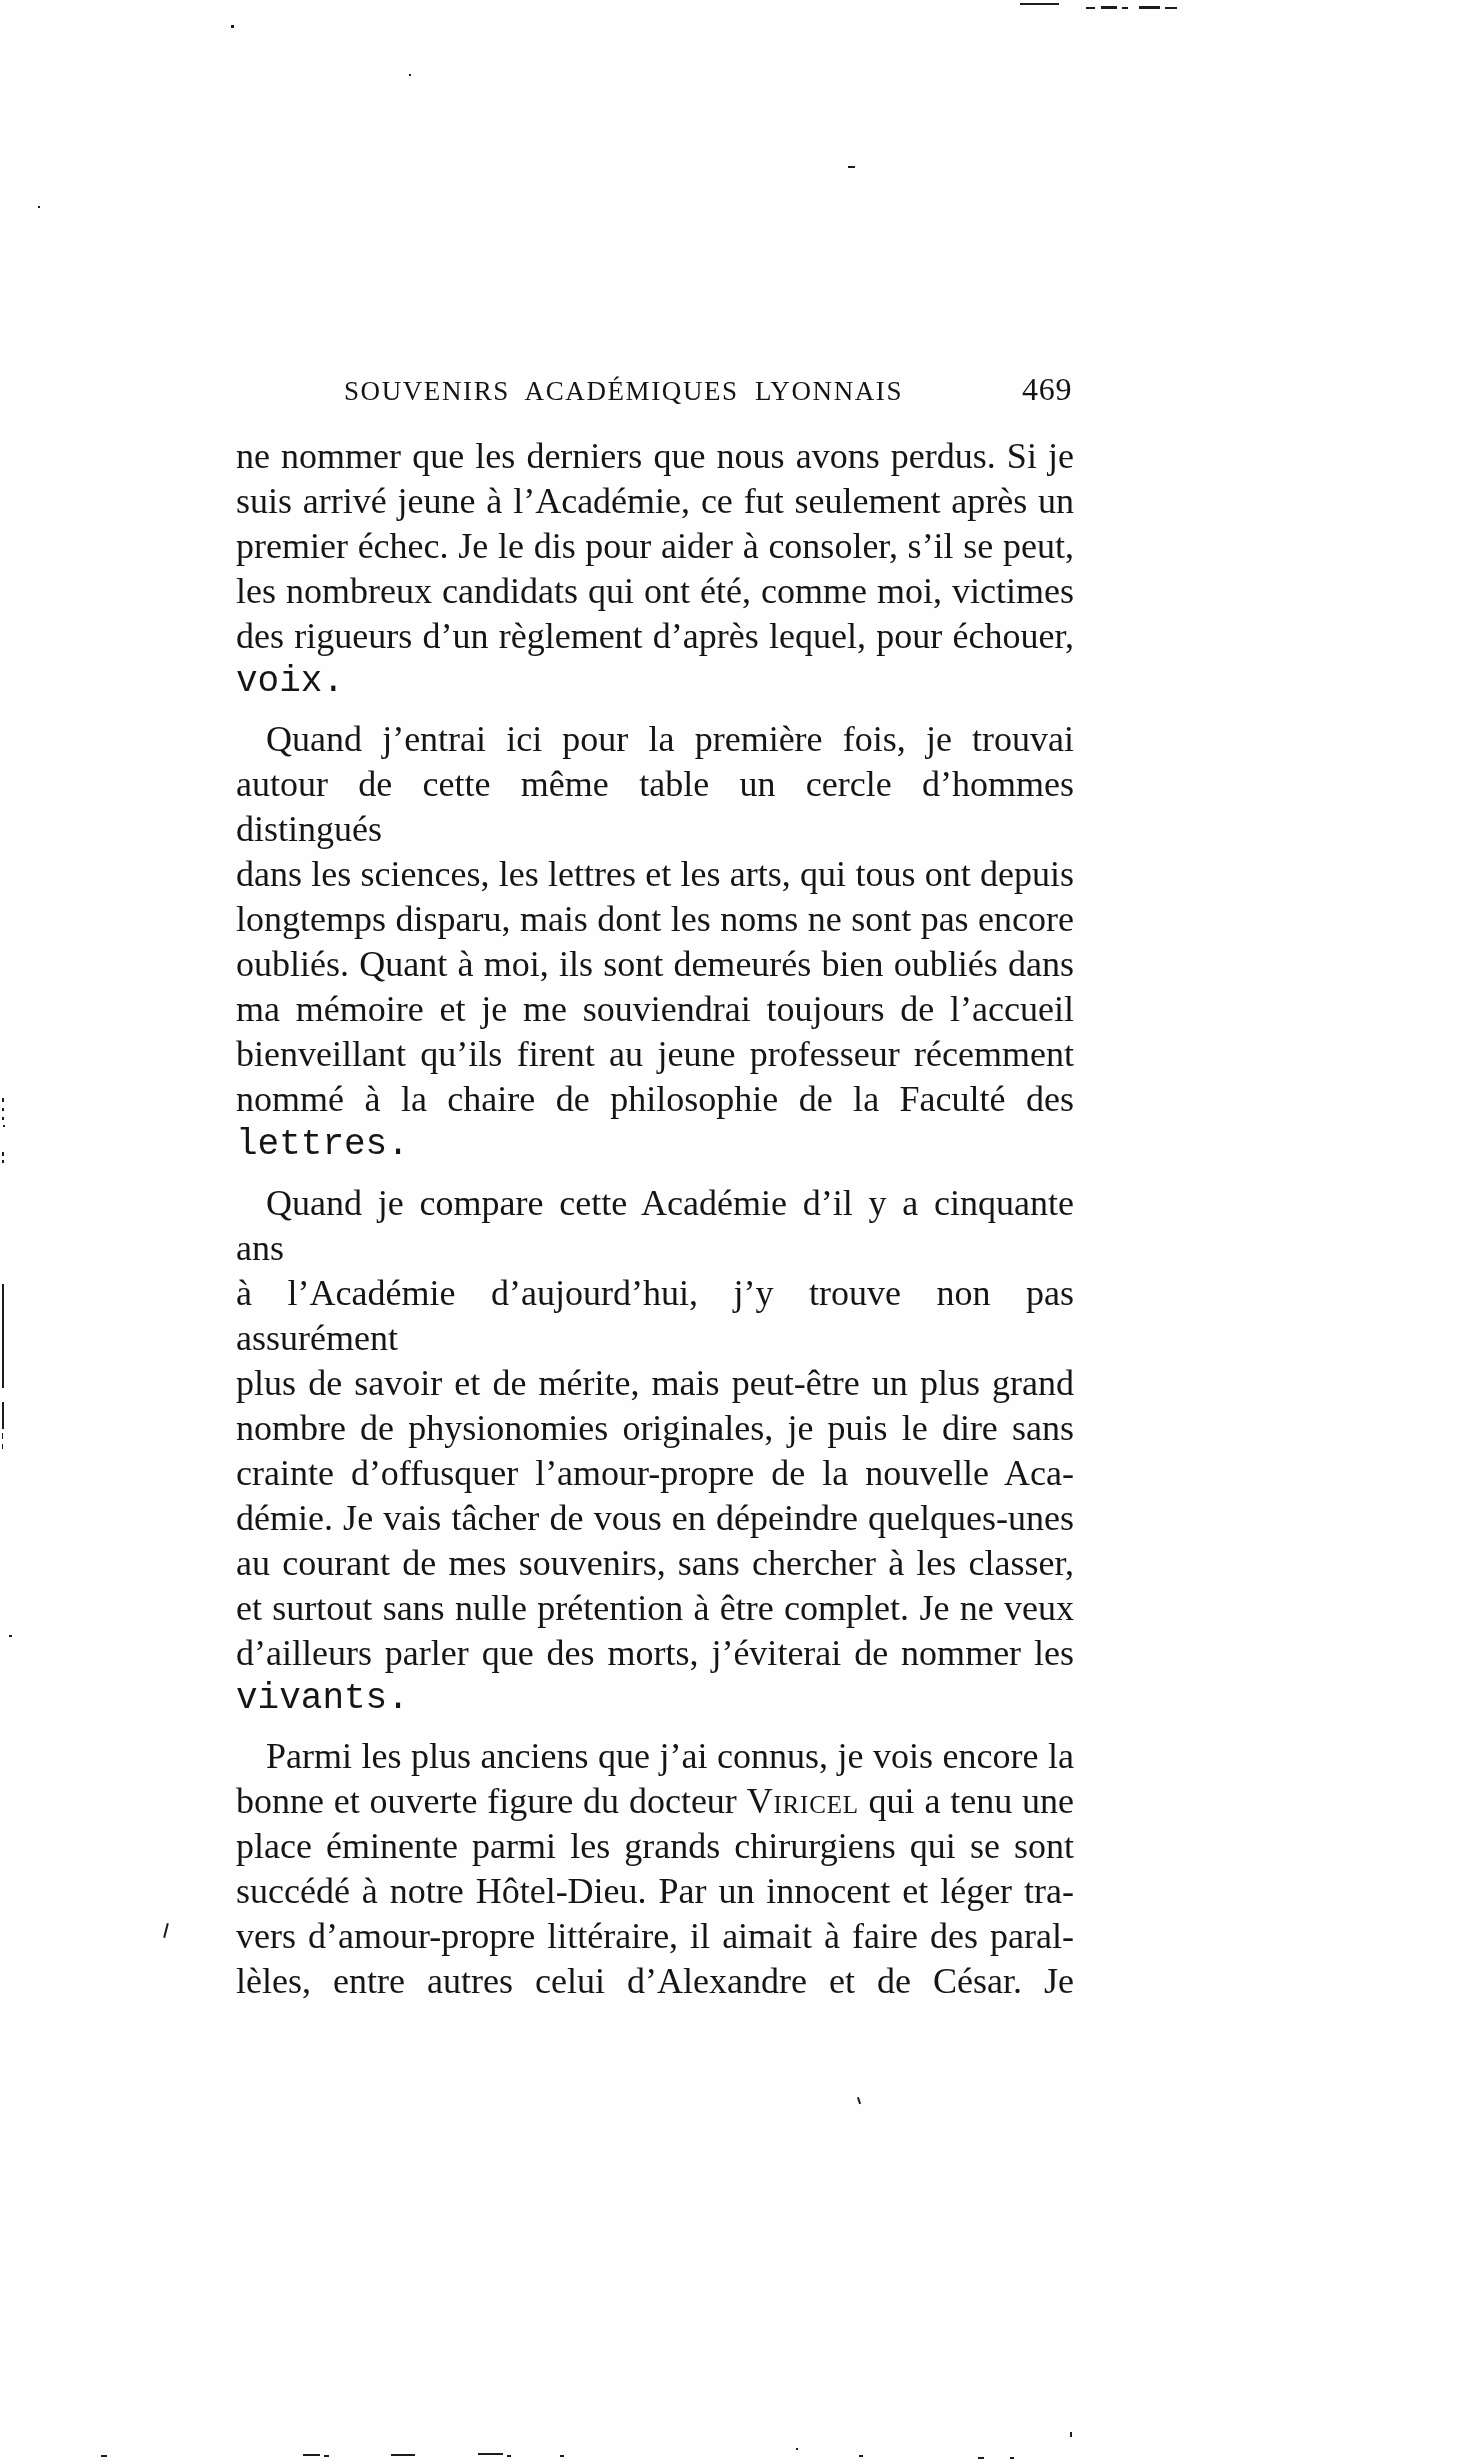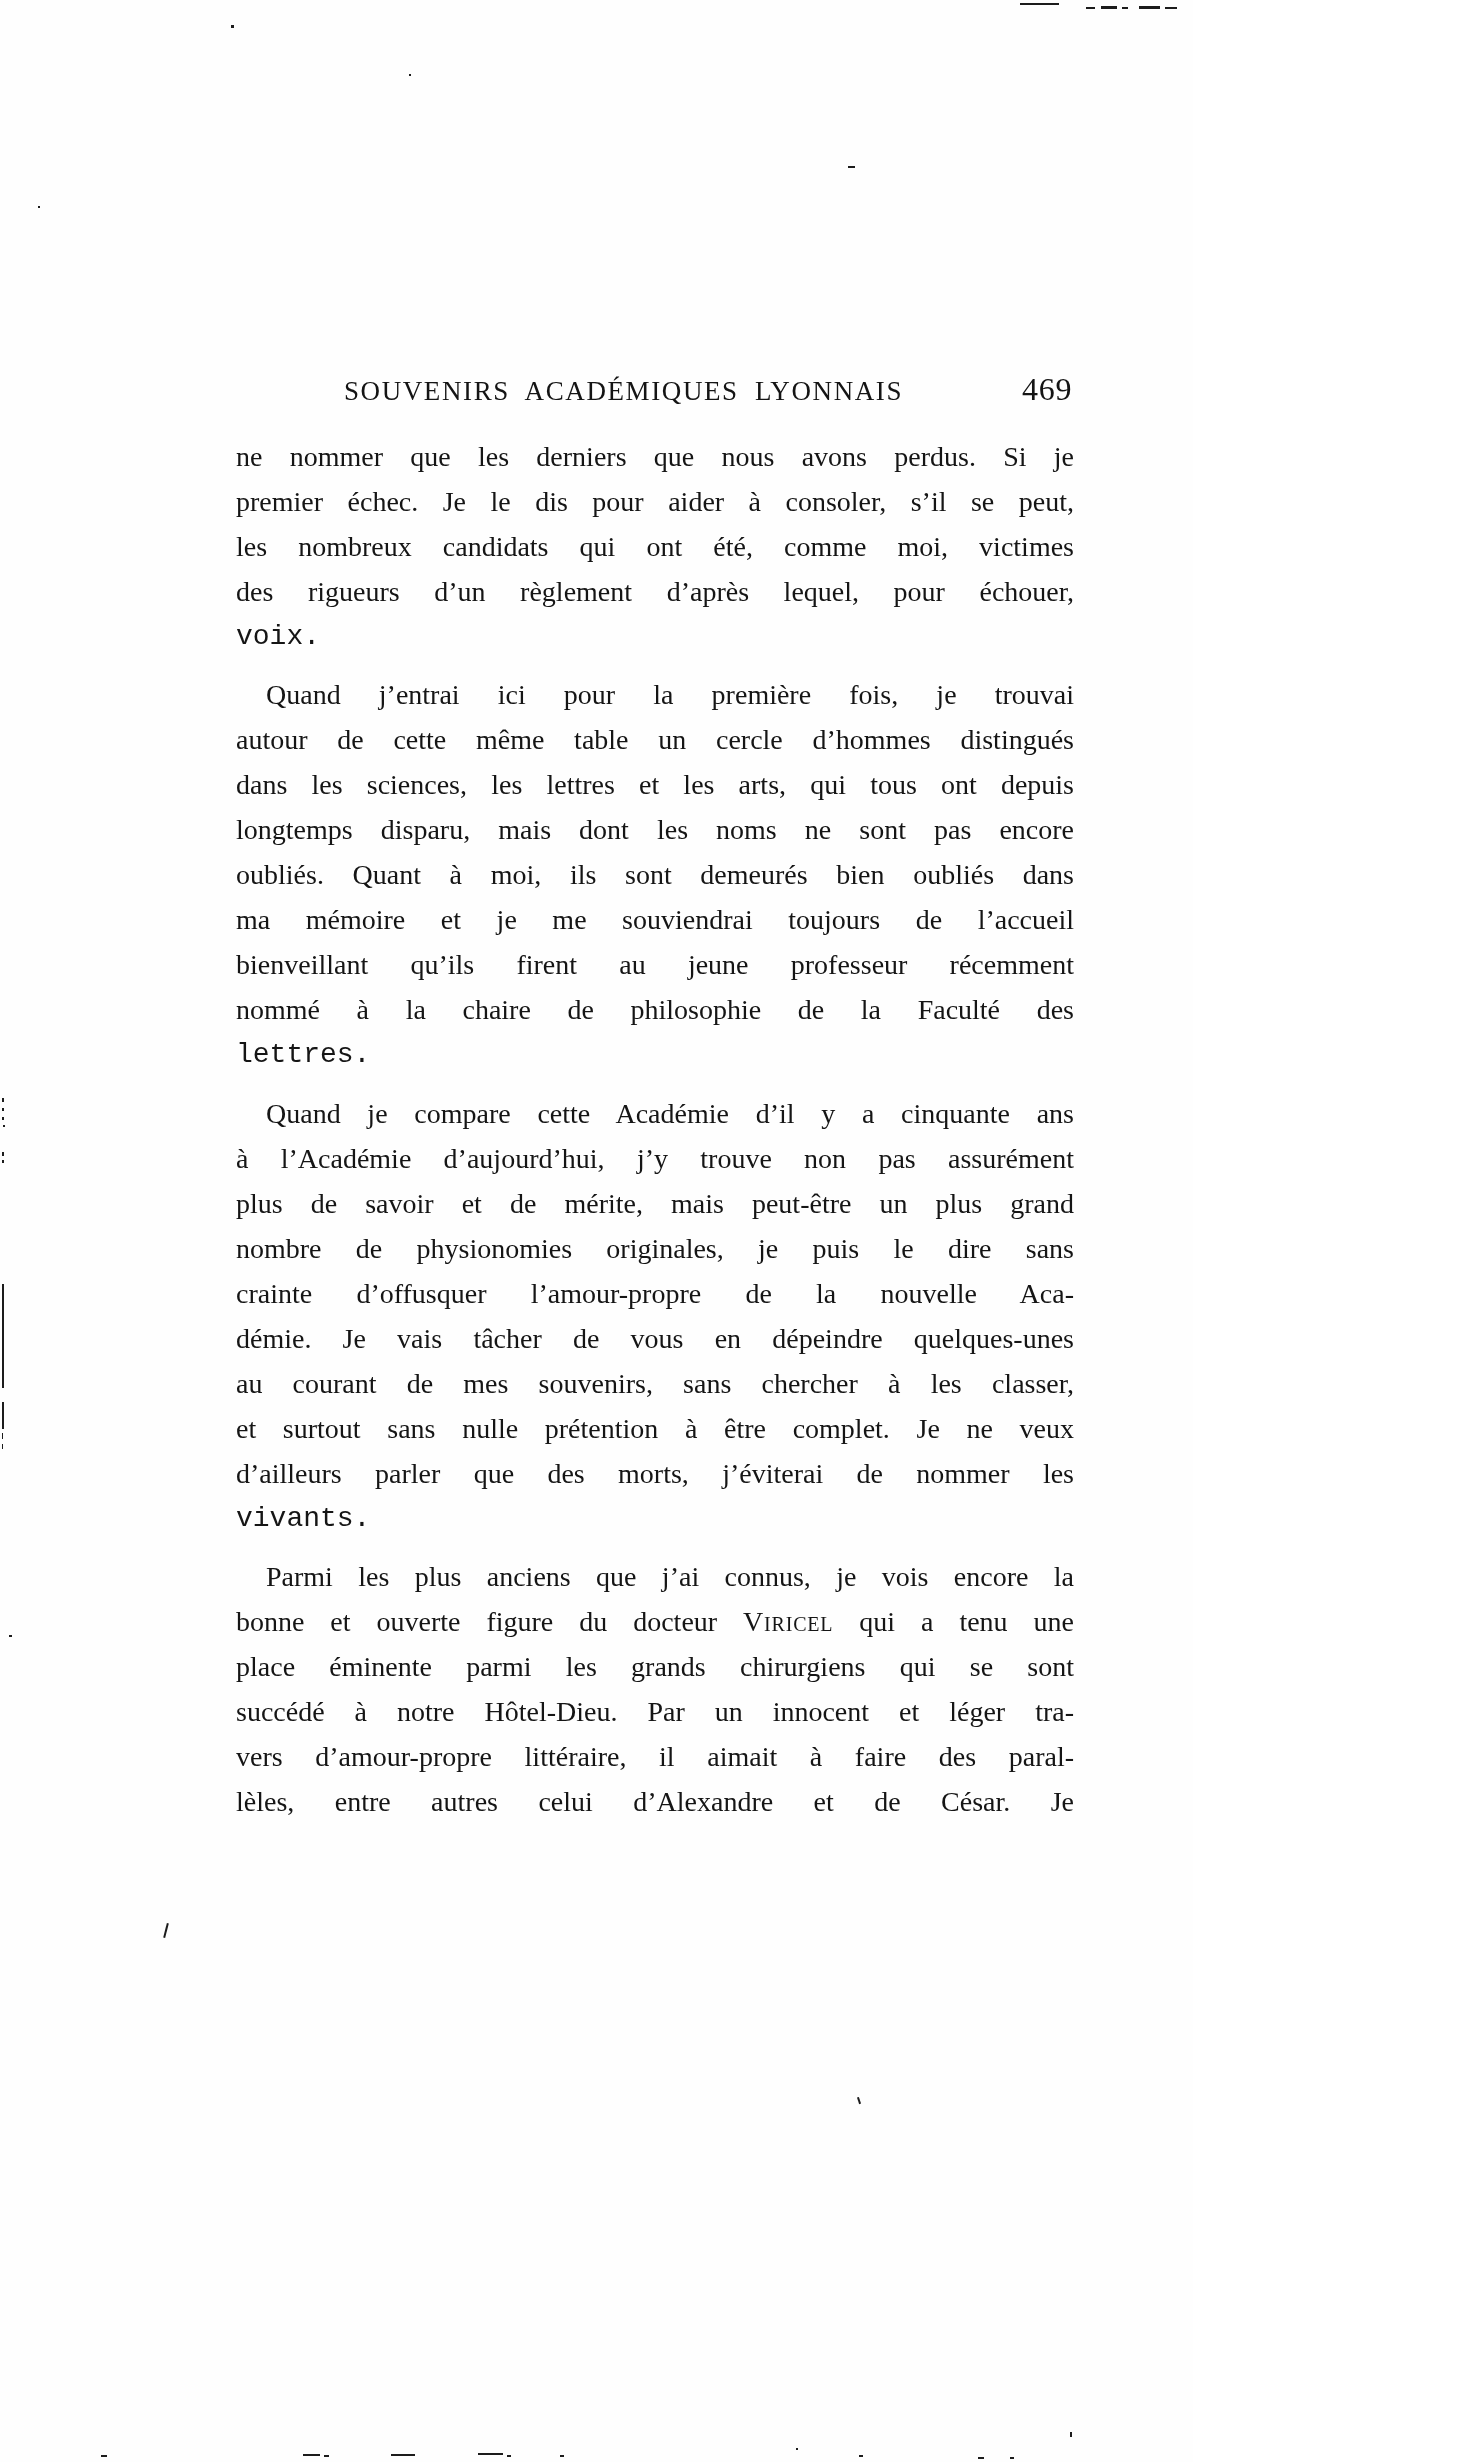--- a/index.html
+++ b/index.html
@@ -39,21 +39,21 @@
     letter-spacing: 0.8px;
     color: #141414;
   }
 
   
   .text-block {
     position: absolute;
     top: 434px;
     left: 236px;
     width: 838px;
-    font-size: 28px;
+    font-size: 36px;
     line-height: 45px;
     color: #151515;
   }
   .para { margin: 0 0 13.4px 0; }
   .para:last-child { margin-bottom: 0; }
   .line {
     text-align: justify;
     text-align-last: justify;
     -moz-text-align-last: justify;
   }
@@ -78,20 +78,21 @@
 <div class="page">
 
   <div class="page-header">
     <div class="running-title">SOUVENIRS ACADÉMIQUES LYONNAIS</div>
     <div class="page-number">469</div>
   </div>
 
   <div class="text-block">
       <div class="para">
         <div class="line"><span>ne nommer que les derniers que nous avons perdus. Si je</span></div>
+        <div class="line"><span>suis arrivé jeune à l’Académie, ce fut seulement après un</span></div>
         <div class="line"><span>premier échec. Je le dis pour aider à consoler, s’il se peut,</span></div>
         <div class="line"><span>les nombreux candidats qui ont été, comme moi, victimes</span></div>
         <div class="line"><span>des rigueurs d’un règlement d’après lequel, pour échouer,</span></div>
         <div class="line end"><span>voix.</span></div>
       </div>
       <div class="para indent">
         <div class="line"><span>Quand j’entrai ici pour la première fois, je trouvai</span></div>
         <div class="line"><span>autour de cette même table un cercle d’hommes distingués</span></div>
         <div class="line"><span>dans les sciences, les lettres et les arts, qui tous ont depuis</span></div>
         <div class="line"><span>longtemps disparu, mais dont les noms ne sont pas encore</span></div>

